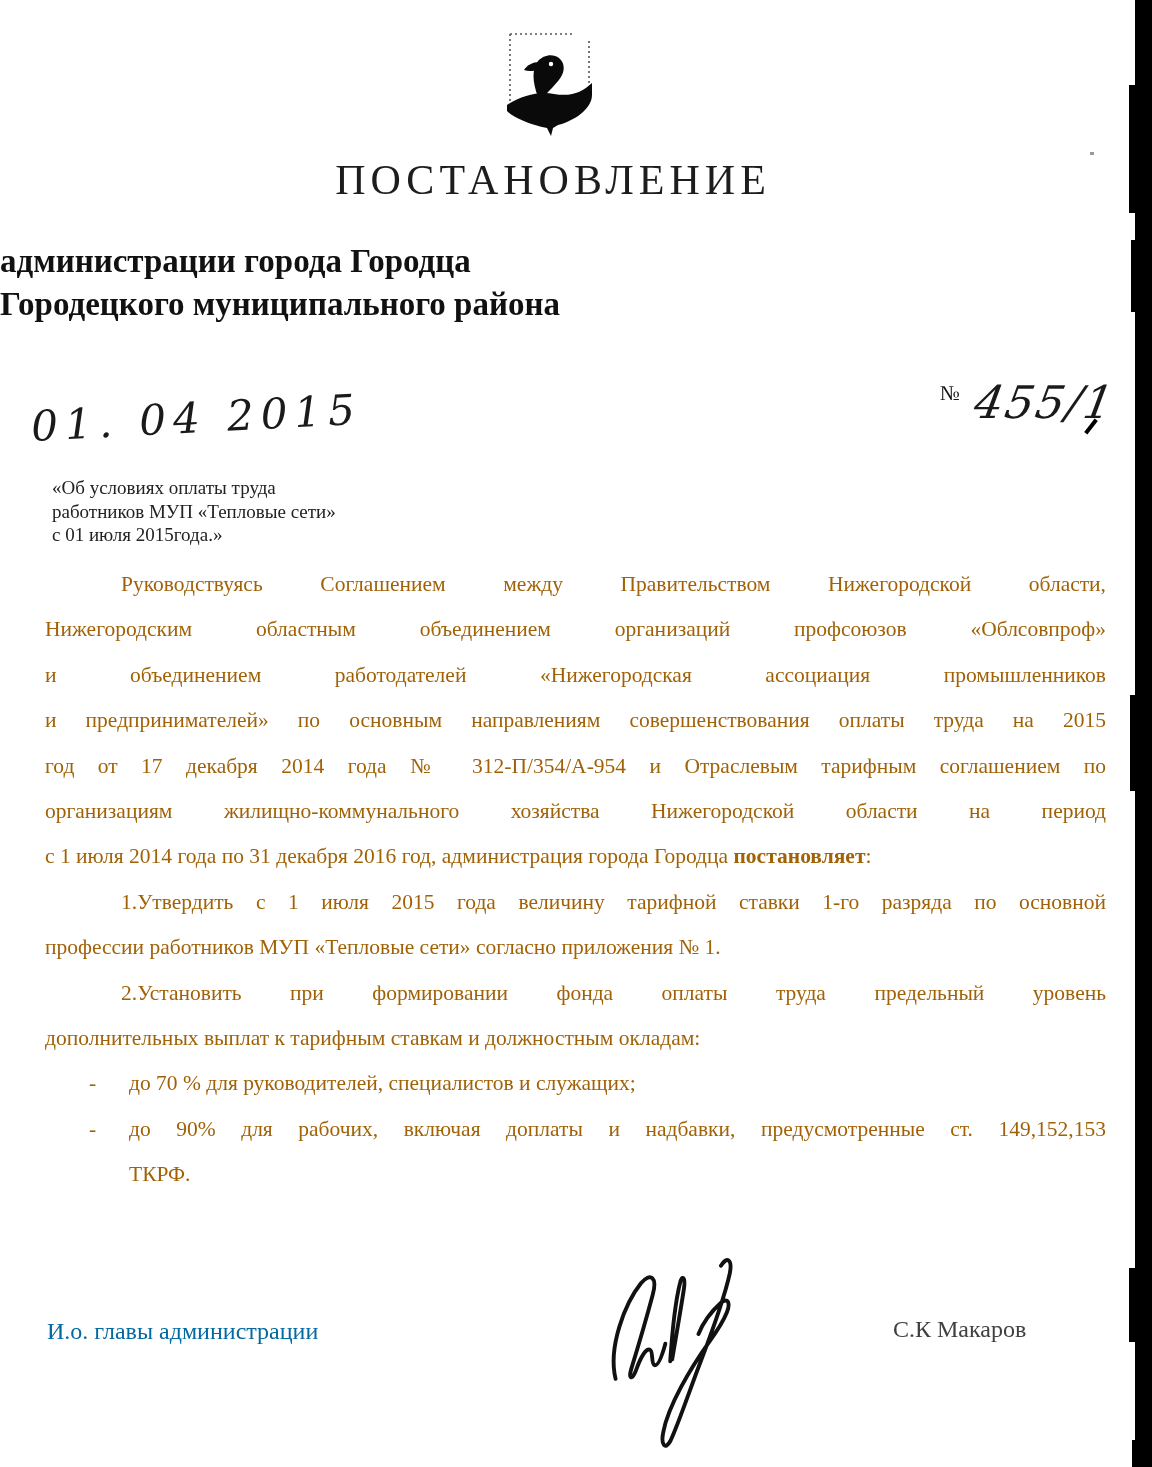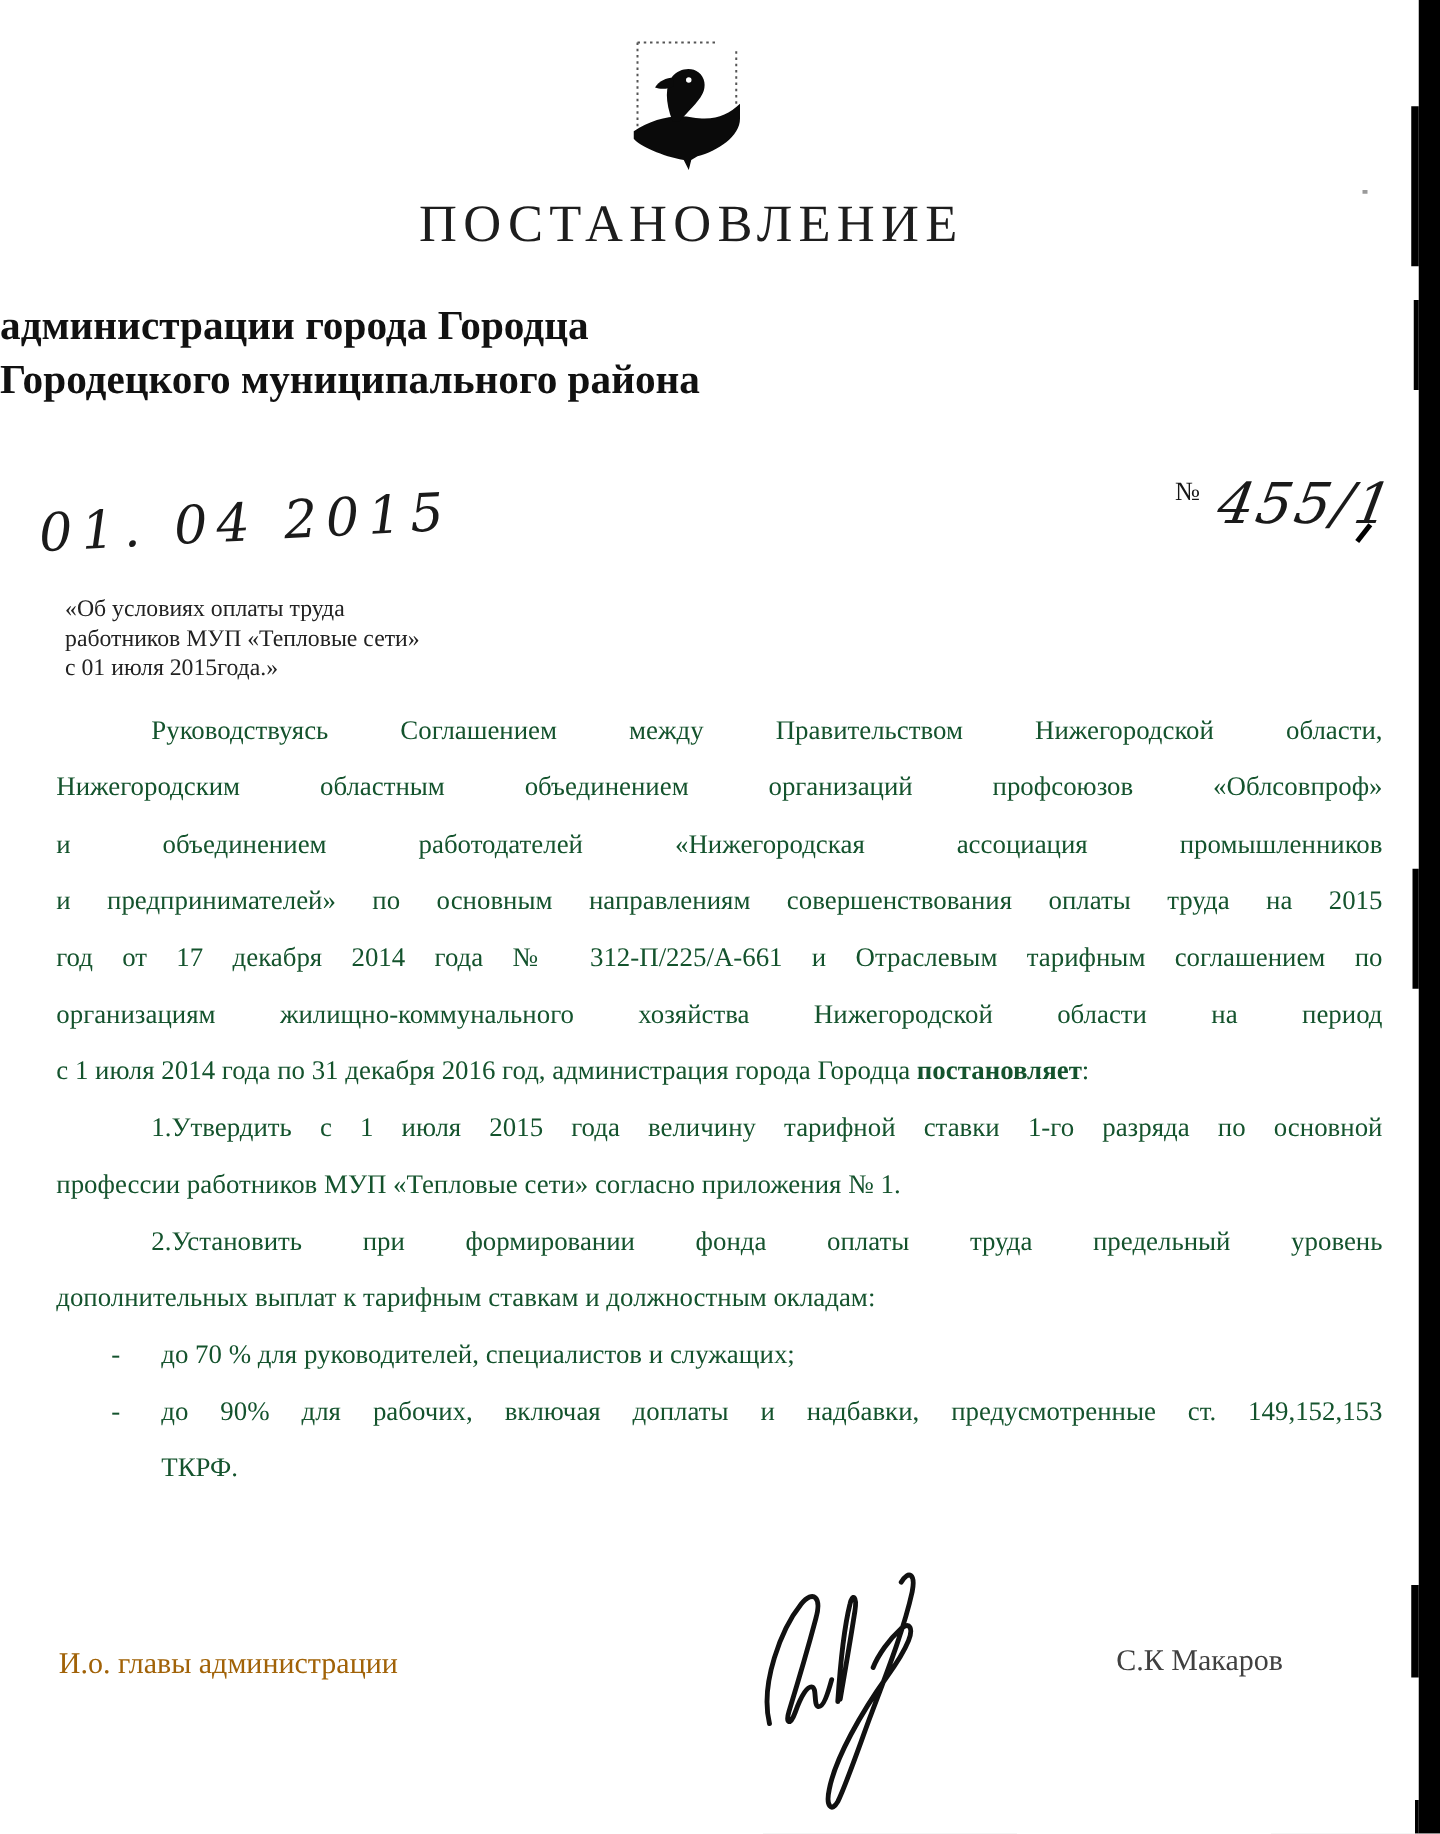--- a/index.html
+++ b/index.html
@@ -43,32 +43,32 @@
   .number-hand{font-size:45px;letter-spacing:2px;transform:skewX(-10deg);display:inline-block;margin-left:14px;}
 
   .subject{
     position:absolute;left:52px;top:476px;
     font-size:19px;line-height:23.5px;color:#222;
   }
 
   
   .body-text{
     position:absolute;left:45px;top:562px;width:1061px;
-    font-size:21.5px;color:#14532d;
+    font-size:21.5px;color:#a16207;
   }
   .ln{height:45.4px;line-height:45.4px;white-space:nowrap;}
   .jl{white-space:normal;text-align:justify;text-align-last:justify;}
   .ind{padding-left:76px;}
   .bullet{display:flex;margin-left:44px;}
   .bullet .marker{width:40px;flex:none;}
   .bullet .btext{flex:1;}
   b.kw{font-weight:bold;}
 
   
-  .sig-title{position:absolute;left:47px;top:1318px;font-size:24px;color:#a16207;}
+  .sig-title{position:absolute;left:47px;top:1318px;font-size:24px;color:#0369a1;}
   .sig-name{position:absolute;left:893px;top:1316px;font-size:24px;color:#404040;}
   .sig-mark{position:absolute;left:600px;top:1254px;width:158px;height:200px;}
 
   
   .scan-strip{position:absolute;right:0;top:0;width:17px;height:1467px;background:#000;}
   .rag{position:absolute;background:#000;}
   .rag1{left:-6px;top:85px;width:6px;height:128px;}
   .rag2{left:-4px;top:240px;width:4px;height:72px;}
   .rag3{left:-5px;top:695px;width:5px;height:96px;}
   .rag4{left:-6px;top:1268px;width:6px;height:74px;}
@@ -110,21 +110,21 @@
     <div>«Об условиях оплаты труда</div>
     <div>работников МУП «Тепловые сети»</div>
     <div>с 01 июля 2015года.»</div>
   </div>
 
   <div class="body-text">
     <div class="ln jl ind">Руководствуясь Соглашением между Правительством Нижегородской области,</div>
     <div class="ln jl">Нижегородским областным объединением организаций профсоюзов «Облсовпроф»</div>
     <div class="ln jl">и объединением работодателей «Нижегородская ассоциация промышленников</div>
     <div class="ln jl">и предпринимателей» по основным направлениям совершенствования оплаты труда на 2015</div>
-    <div class="ln jl">год от 17 декабря 2014 года № 312-П/225/А-661 и Отраслевым тарифным соглашением по</div>
+    <div class="ln jl">год от 17 декабря 2014 года № 312-П/354/А-954 и Отраслевым тарифным соглашением по</div>
     <div class="ln jl">организациям жилищно-коммунального хозяйства Нижегородской области на период</div>
     <div class="ln"><span>с 1 июля 2014 года по 31 декабря 2016 год, администрация города Городца </span><b class="kw">постановляет</b><span>:</span></div>
 
     <div class="ln jl ind">1.Утвердить с 1 июля 2015 года величину тарифной ставки 1-го разряда по основной</div>
     <div class="ln">профессии работников МУП «Тепловые сети» согласно приложения № 1.</div>
 
     <div class="ln jl ind">2.Установить при формировании фонда оплаты труда предельный уровень</div>
     <div class="ln">дополнительных выплат к тарифным ставкам и должностным окладам:</div>
 
     <div class="bullet">

